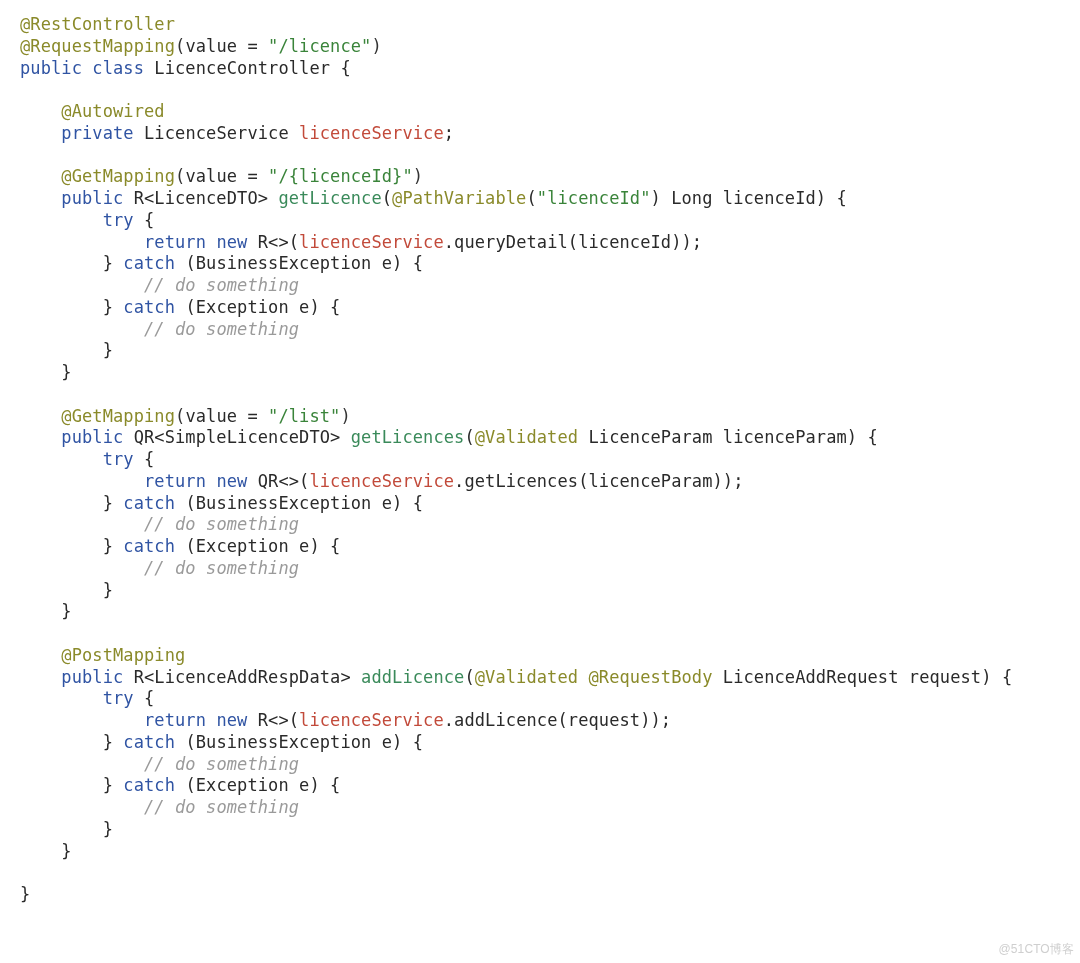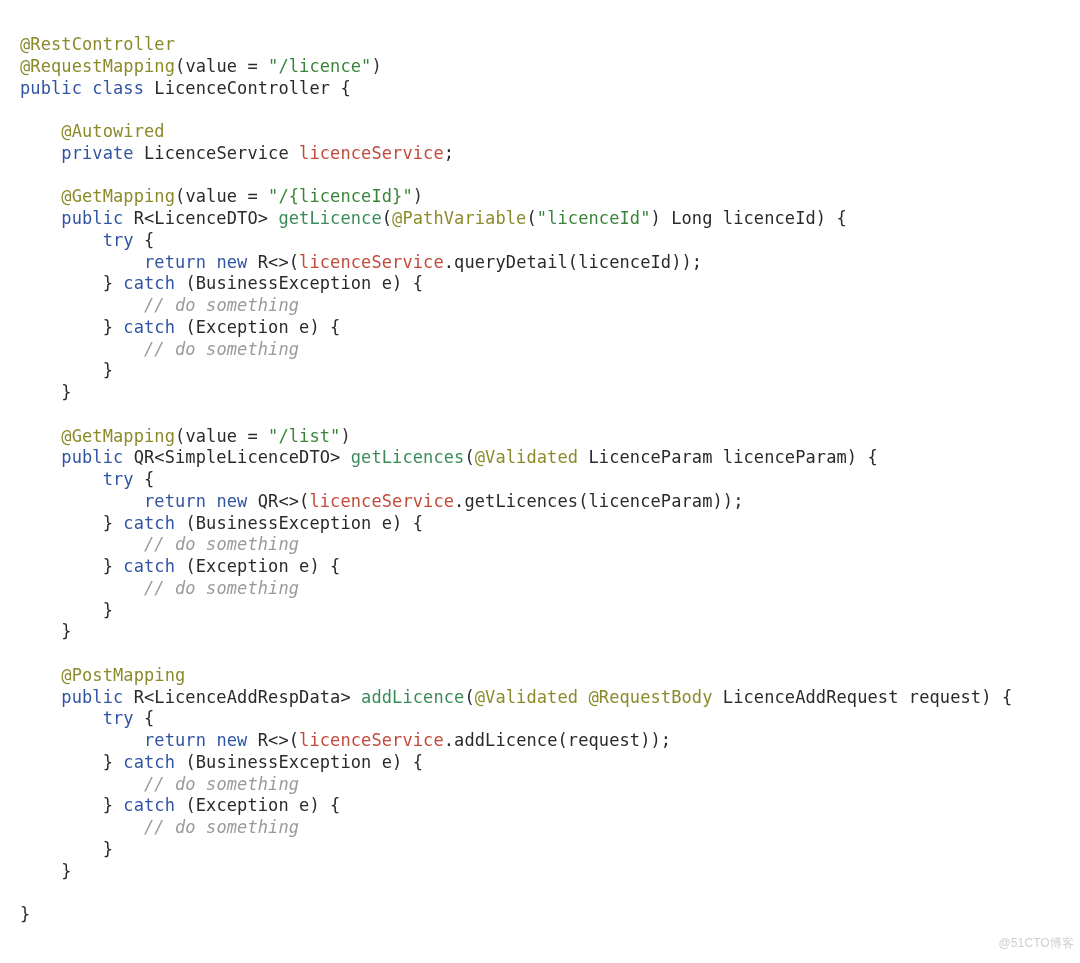--- a/index.html
+++ b/index.html
@@ -7,34 +7,34 @@
     width:1080px;height:963px;
     background:#fff;
     font-family:"Menlo","Consolas","DejaVu Sans Mono","Liberation Mono",monospace;
     font-size:17px;
     line-height:1.28;
     position:relative;
     letter-spacing:0.1px;
   }
   pre.code{
     margin:0;
-    padding:34px 20px 20px 20px;
+    padding:14px 20px 20px 20px;
     white-space:pre;
     color:#2a2a2a;
   }
   .an{color:#8a8a2a;}          
   .kw{color:#3054a3;}             
   .mname{color:#3a8a5a;}       
   .str{color:#3a843a;}         
   .fld{color:#c24a3a;}         
   .cmt{color:#9a9a9a; font-style:italic;}
   .punc{color:#333;}
   .watermark{
     position:absolute;
-    right:6px;bottom:12px;
+    right:6px;bottom:6px;
     font-size:12px;
     color:#cfcfcf;
     font-family:sans-serif;
   }
 </style>
 </head>
 <body>
 
 <pre class="code"><span class="an">@RestController</span>
 <span class="an">@RequestMapping</span><span class="punc">(</span><span>value = </span><span class="str">"/licence"</span><span class="punc">)</span>

